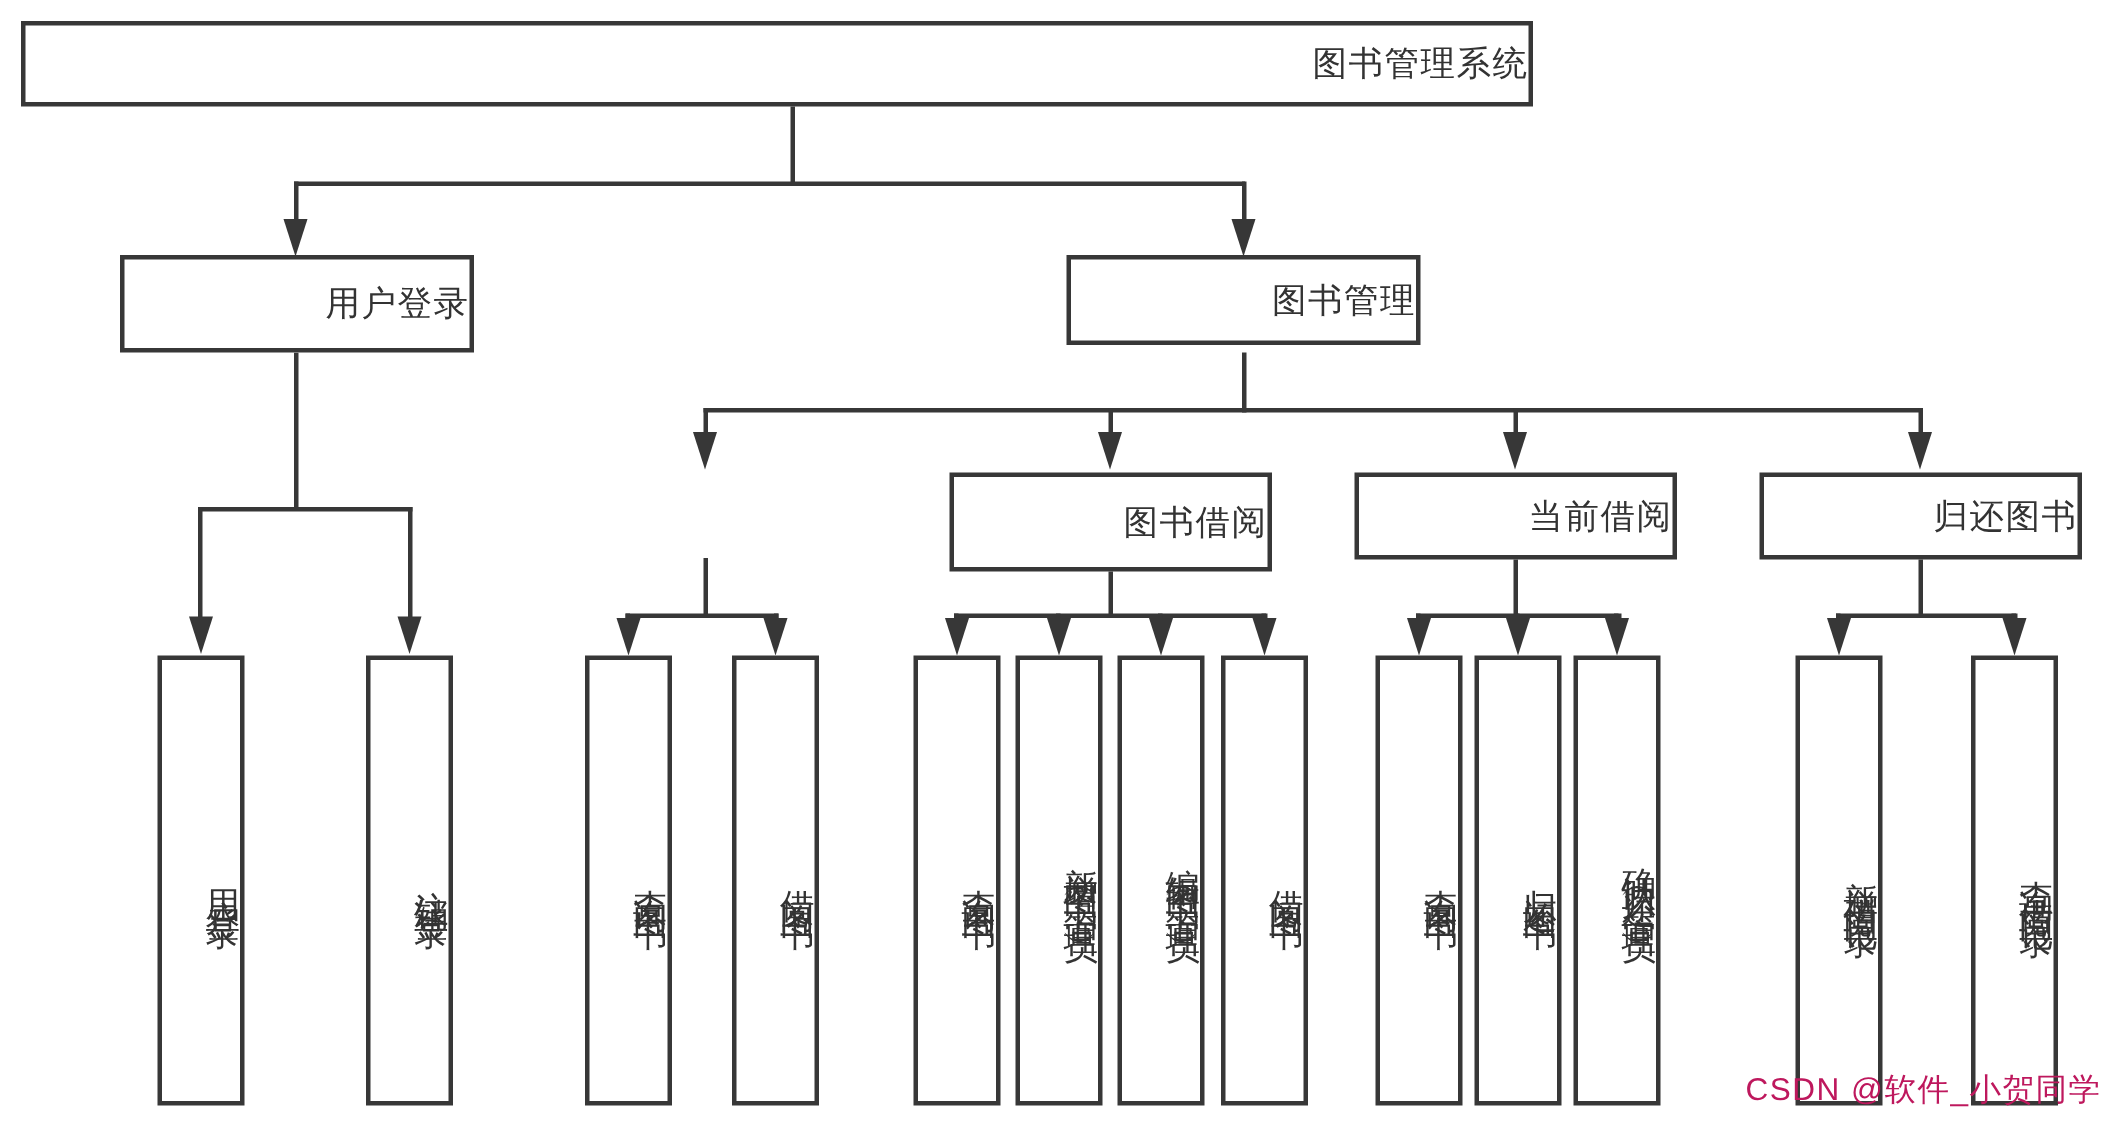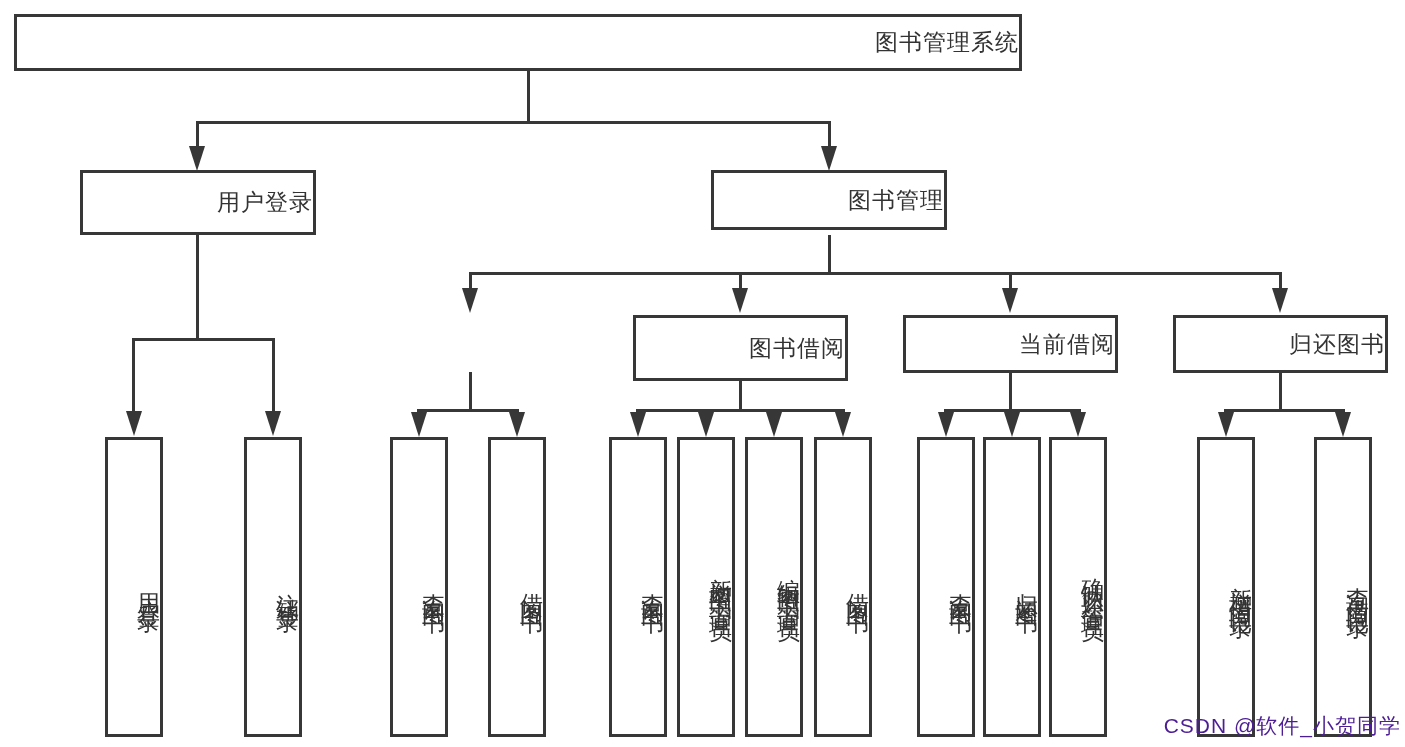--- a/index.html
+++ b/index.html
@@ -41,21 +41,21 @@
     border-left: 8px solid transparent;
     border-right: 8px solid transparent;
     border-top: 25px solid #373737;
     z-index: 1;
   }
   #watermark {
     position: absolute;
     top: 712px;
     right: 4px;
     font-size: 21px;
-    color: #4c1d95;
+    color: #be185d;
     letter-spacing: 1px;
     z-index: 6;
     white-space: nowrap;
   }
 </style>
 </head>
 <body>
 
 <div id="canvas">
 

